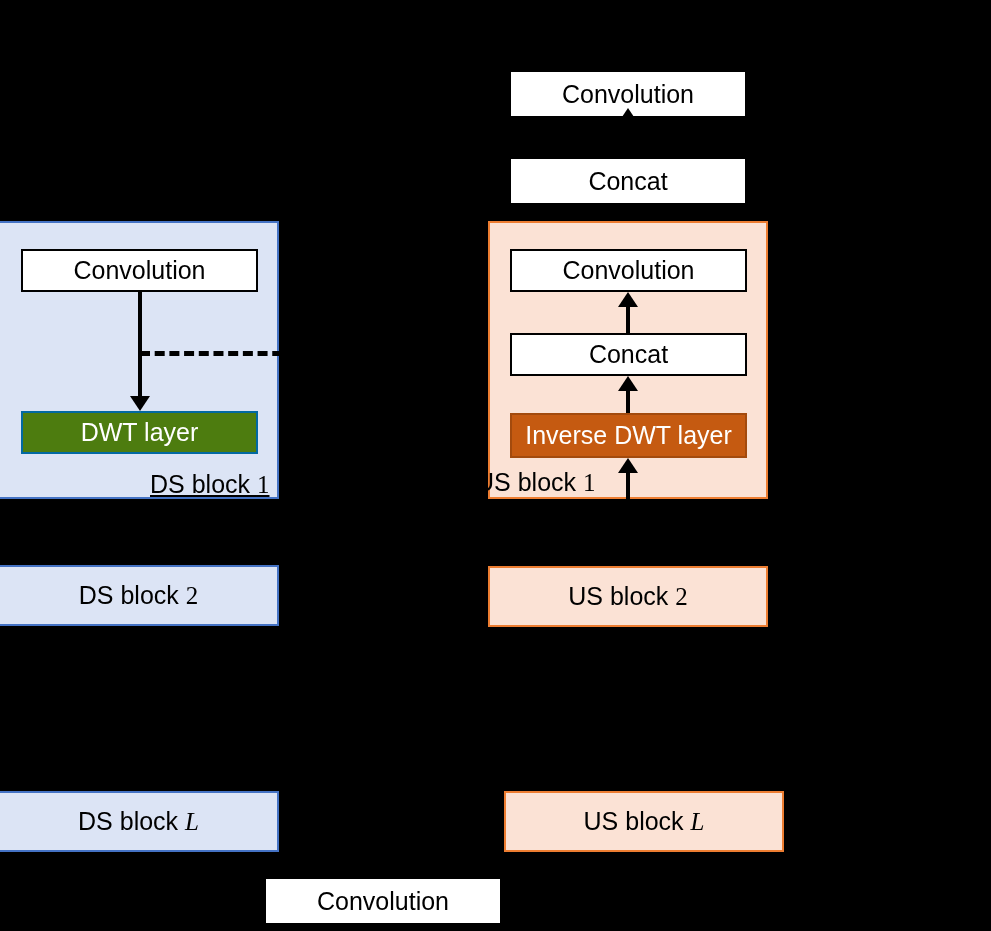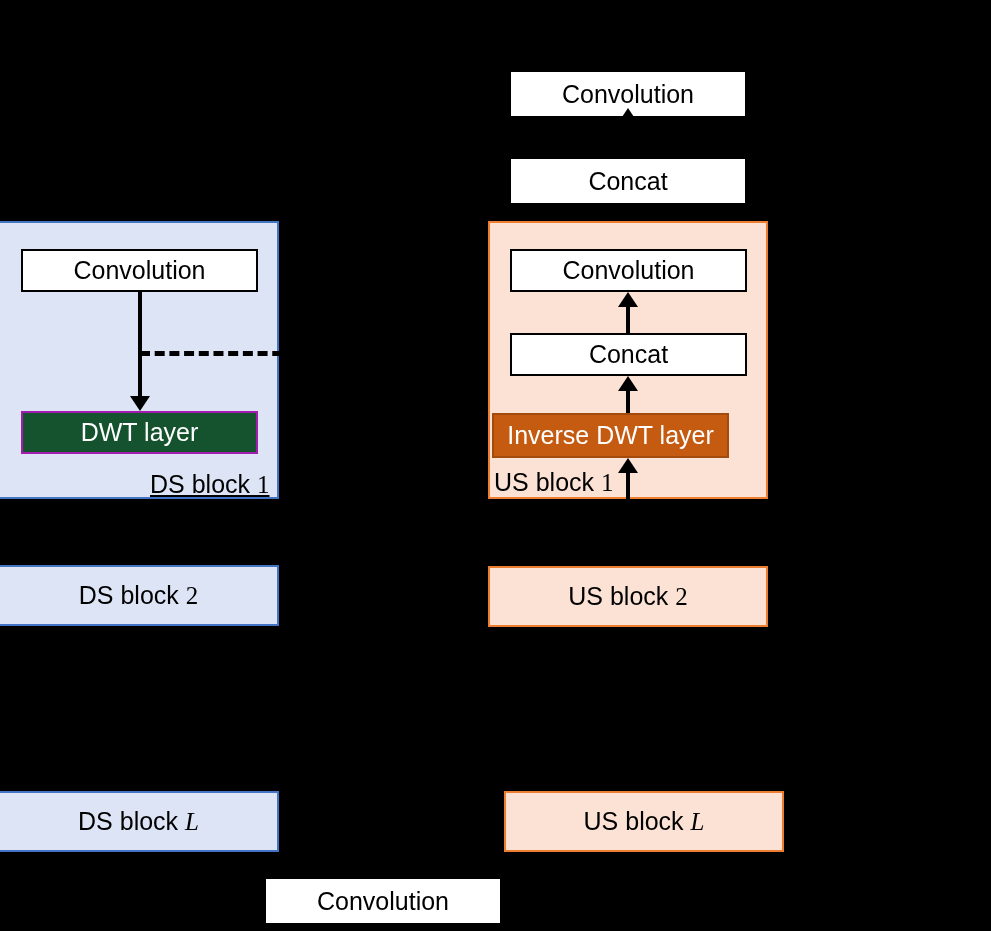--- a/index.html
+++ b/index.html
@@ -52,22 +52,22 @@
   }
 
   
   .stage-box {
     font-size: 25px;
     color: #000000;
   }
 
   
   .dwt-box {
-    background: #14532d;
-    border: 2px solid #a21caf;
+    background: #4d7c0f;
+    border: 2px solid #0369a1;
     color: #ffffff;
     font-size: 25px;
   }
   .idwt-box {
     background: #c55a11;
     border: 2px solid #a34a0d;
     color: #ffffff;
     font-size: 25px;
   }
 
@@ -197,28 +197,28 @@
   <div class="conn v-line" style="left:626px; top:305px; width:4px; height:30px;"></div>
   <div class="arrow-up" style="left:618px; top:292px;"></div>
 
   <div class="node op-box bordered" style="left:510px; top:333px; width:237px; height:43px;">
     <span>Concat</span>
   </div>
 
   <div class="conn v-line" style="left:626px; top:389px; width:4px; height:28px;"></div>
   <div class="arrow-up" style="left:618px; top:376px;"></div>
 
-  <div class="node idwt-box" style="left:492px; top:413px; width:237px; height:45px;">
+  <div class="node idwt-box" style="left:510px; top:413px; width:237px; height:45px;">
     <span>Inverse DWT layer</span>
   </div>
 
   <div class="conn v-line" style="left:626px; top:472px; width:4px; height:48px;"></div>
   <div class="arrow-up" style="left:618px; top:458px;"></div>
 
-  <div class="group-caption" style="left:494px; top:468px;">
+  <div class="group-caption" style="left:476px; top:468px;">
     <span>US block </span><span class="num">1</span>
   </div>
 
   <div class="conn v-line" style="left:138px; top:499px; width:3px; height:66px;"></div>
 
   <div class="node group-ds stage-box" style="left:-2px; top:565px; width:281px; height:61px;">
     <span>
       <span>DS block </span><span class="num">2</span>
     </span>
   </div>

